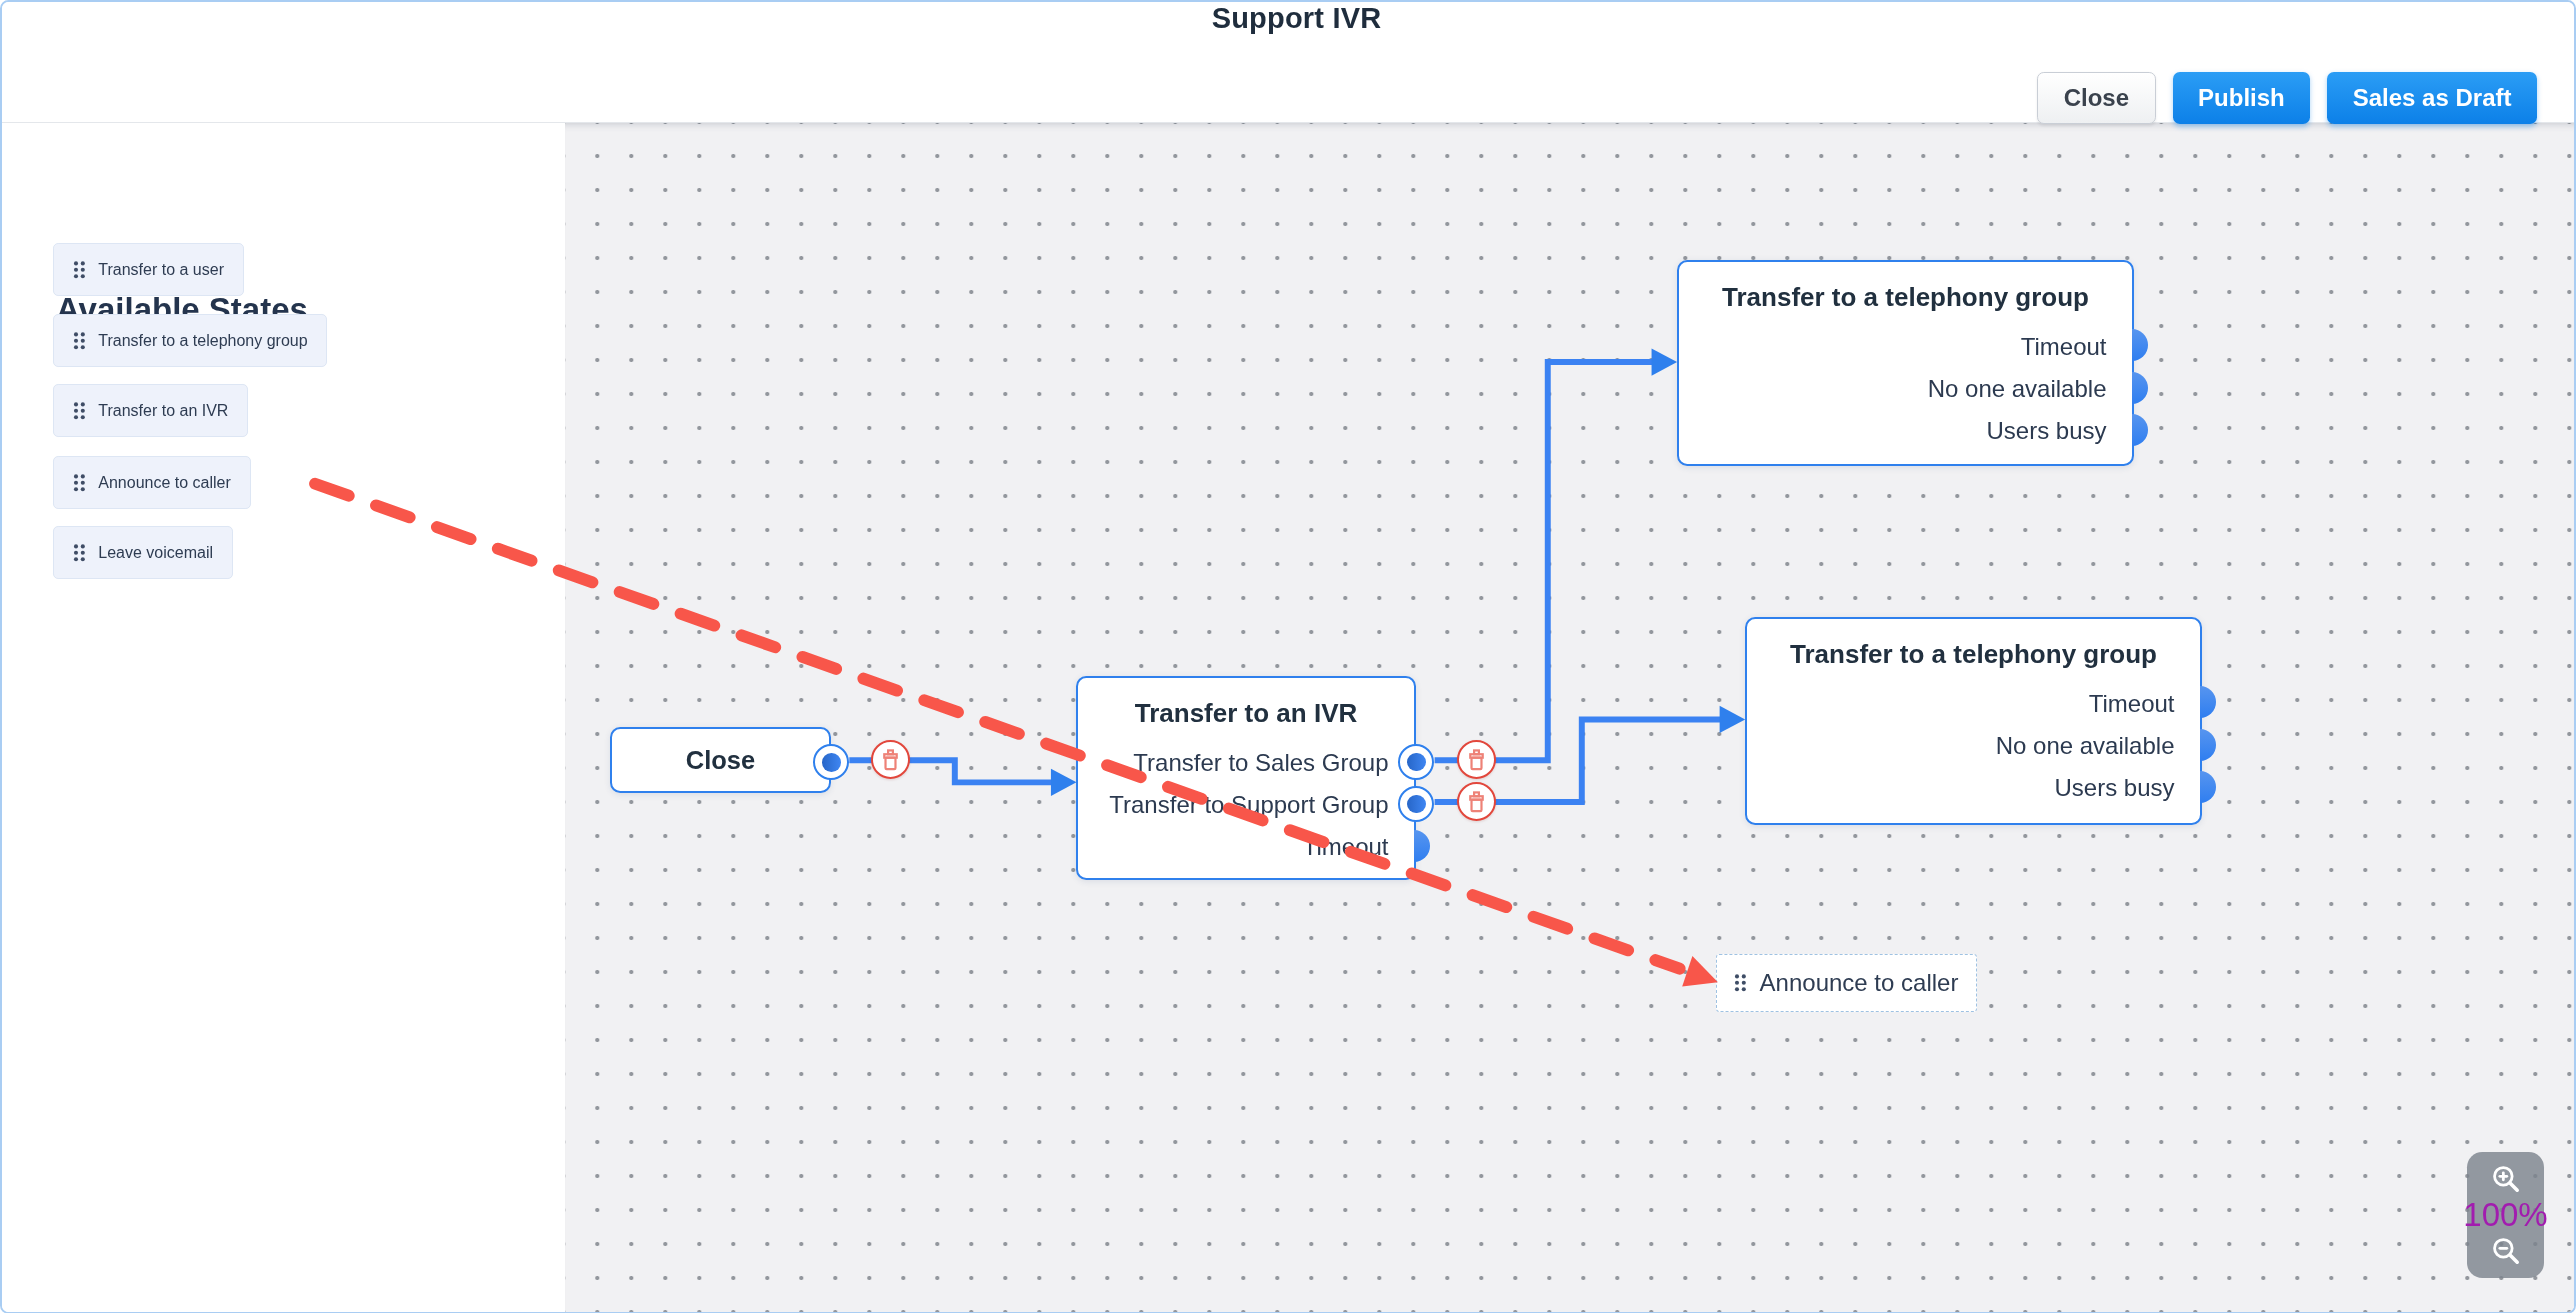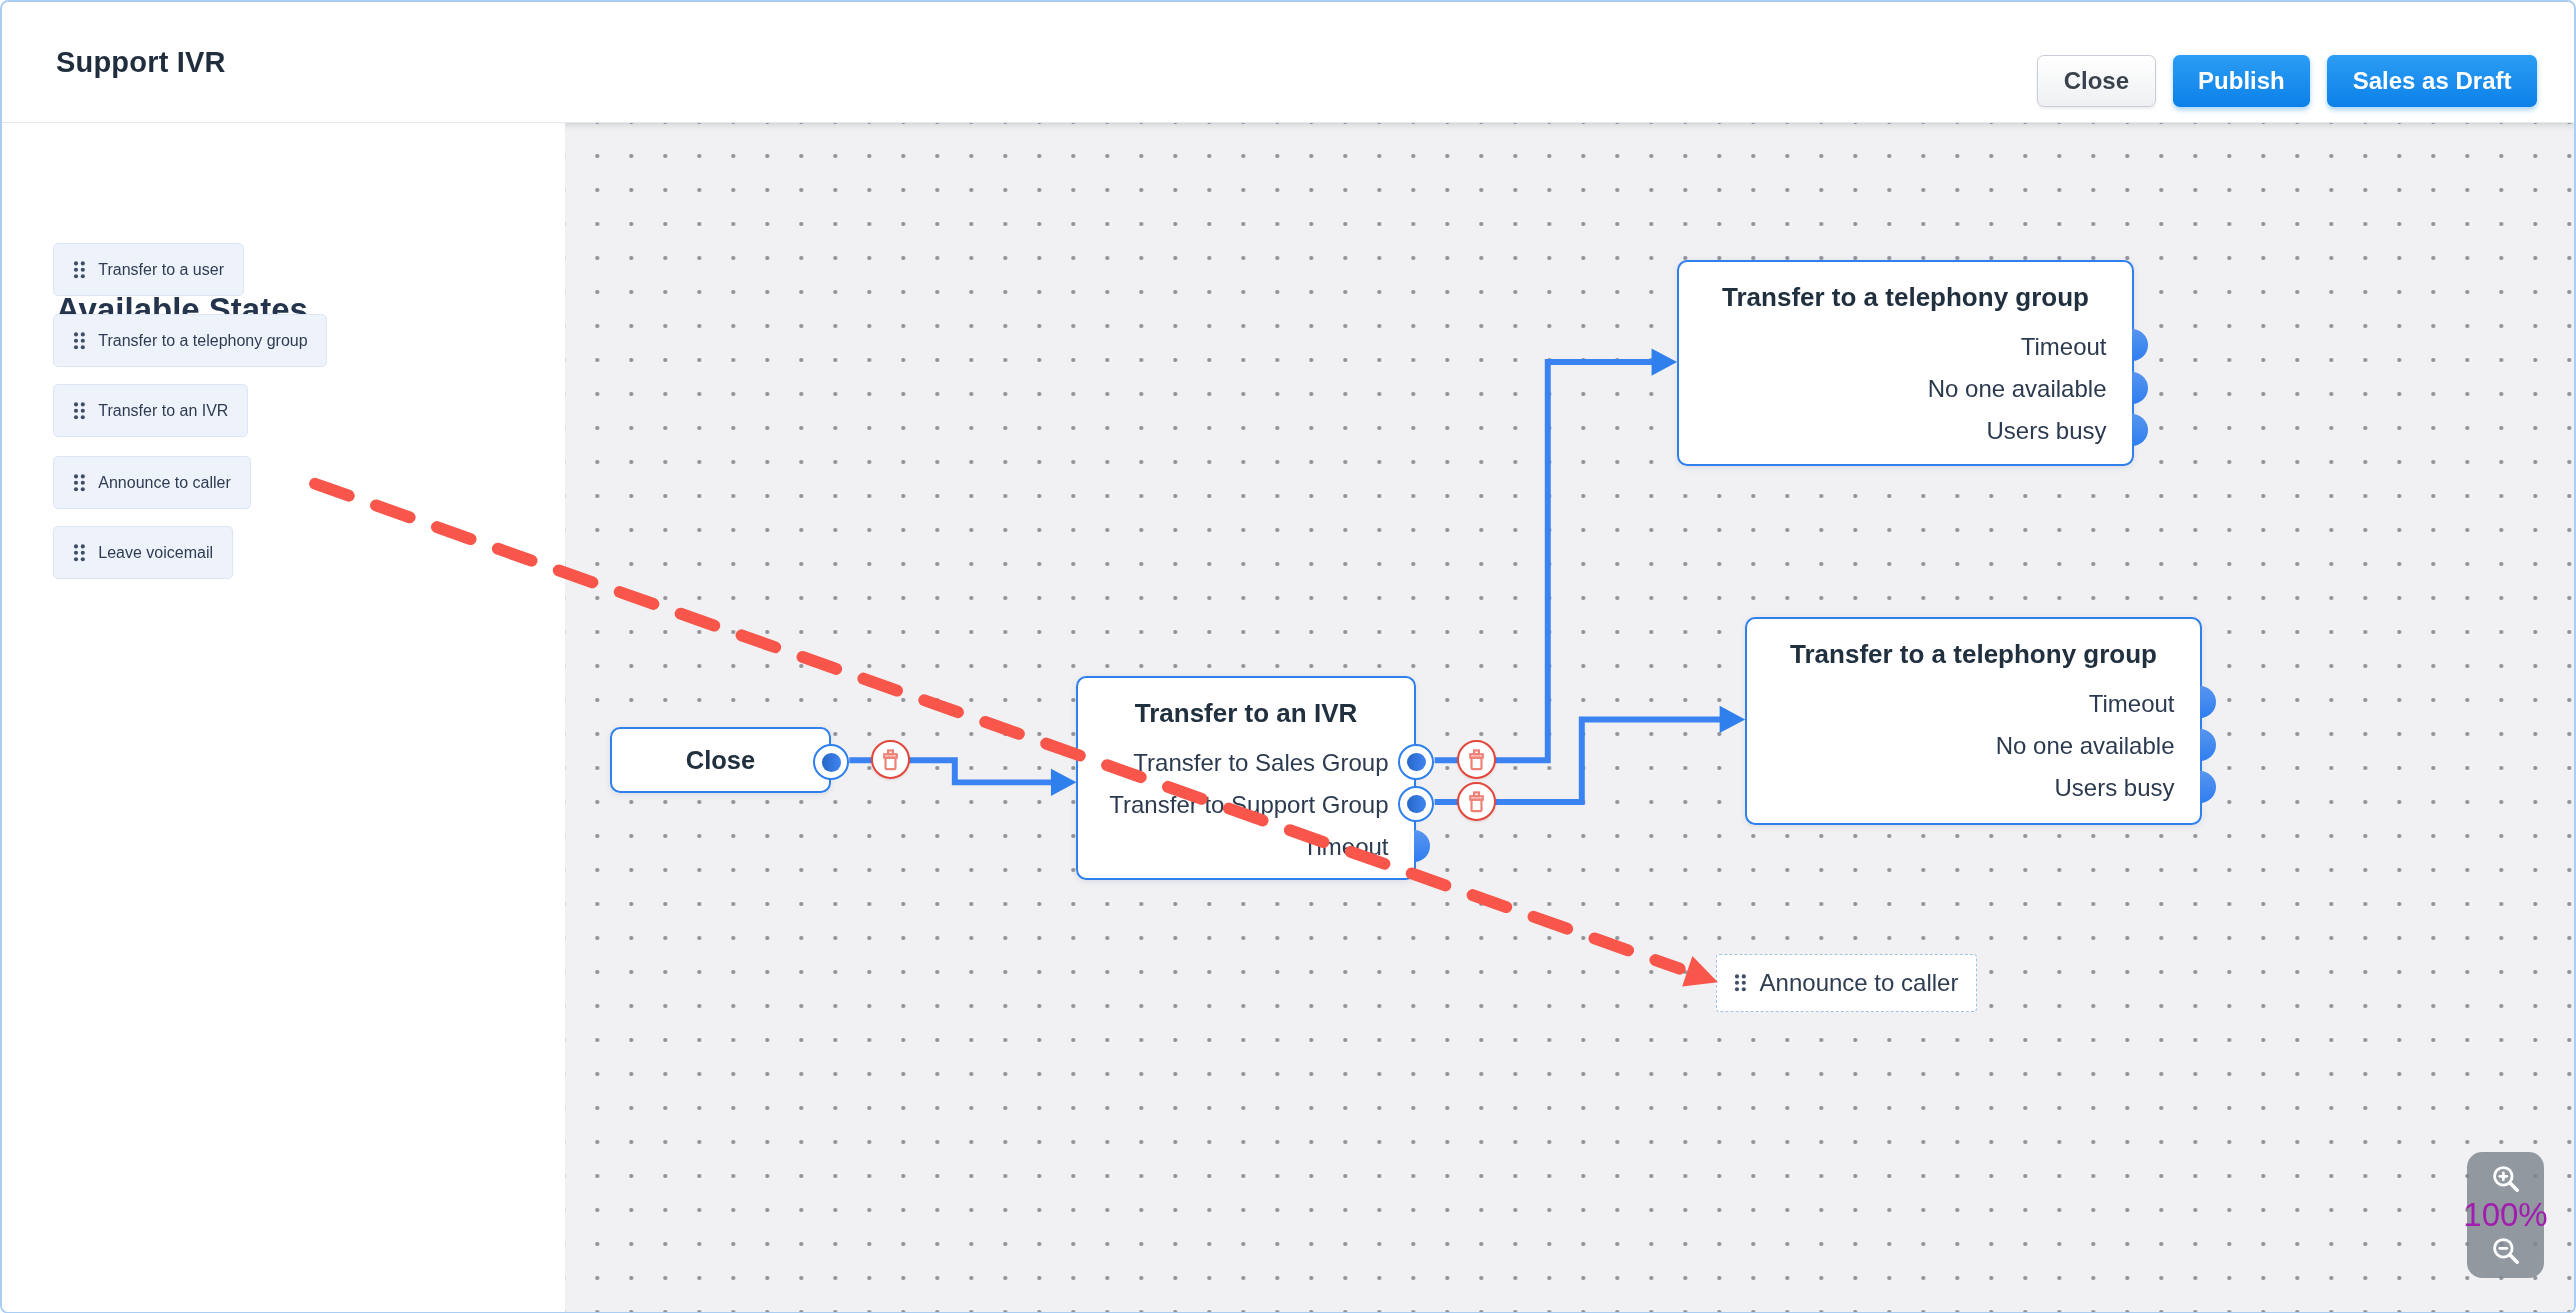--- a/index.html
+++ b/index.html
@@ -3,21 +3,21 @@
 <meta charset="utf-8">
 <style>
   * { margin:0; padding:0; box-sizing:border-box; }
   html,body { width:2576px; height:1314px; font-family:"Liberation Sans", sans-serif; background:#fff; }
   #app { position:relative; width:2576px; height:1314px; background:#fff;
          border:2.6px solid #a9cdf3; border-radius:8.5px; overflow:hidden; }
 
   
   .header { position:absolute; left:0; top:0; width:100%; height:121px; background:#fff;
             border-bottom:0.9px solid #e4e7eb; display:flex; align-items:center;
-            padding:0 37px 0 54px; z-index:30; }
+            padding:0 37px 0 54px; z-index:30;flex-direction:column; }
   .page-title { font-size:29px; font-weight:700; color:#1f2d3d; letter-spacing:0.2px; }
   .header-actions { margin-left:auto; display:flex; gap:17px; align-items:center;margin-top:37px; }
   .btn { font-family:inherit; font-size:24px; font-weight:700; border-radius:6.8px;
          padding:0 25.5px; height:52px; cursor:pointer; }
   .btn-secondary { color:#3a424d; background:linear-gradient(#ffffff,#eef0f2);
                    border:1.7px solid #c9ced6; box-shadow:0 1.7px 2.6px rgba(20,30,40,.08); }
   .btn-primary { color:#fff; border:none; background:linear-gradient(#2b9df5,#0c80e8);
                  box-shadow:0 2.6px 5.1px rgba(12,128,232,.35); }
 
   

